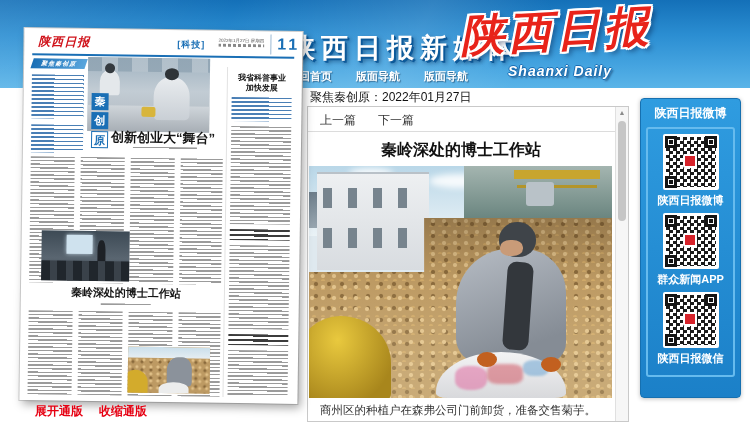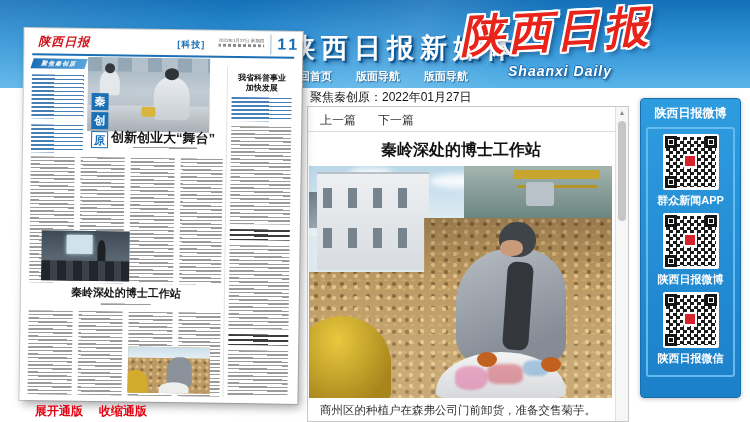--- a/index.html
+++ b/index.html
@@ -299,31 +299,31 @@
     <div class="sb-title">陕西日报微博</div>
     <div class="sb-inner">
       <div class="qr-card">
         <div class="qr">
           <div class="qr-grid"></div>
           <div class="qf tl"></div>
           <div class="qf tr"></div>
           <div class="qf bl"></div>
           <div class="qr-logo"></div>
         </div>
-        <div class="qr-label">群众新闻APP</div>
+        <div class="qr-label">陕西日报微博</div>
       </div>
       <div class="qr-card">
         <div class="qr">
           <div class="qr-grid"></div>
           <div class="qf tl"></div>
           <div class="qf tr"></div>
           <div class="qf bl"></div>
           <div class="qr-logo"></div>
         </div>
-        <div class="qr-label">陕西日报微博</div>
+        <div class="qr-label">群众新闻APP</div>
       </div>
       <div class="qr-card">
         <div class="qr">
           <div class="qr-grid"></div>
           <div class="qf tl"></div>
           <div class="qf tr"></div>
           <div class="qf bl"></div>
           <div class="qr-logo"></div>
         </div>
         <div class="qr-label">陕西日报微信</div>

